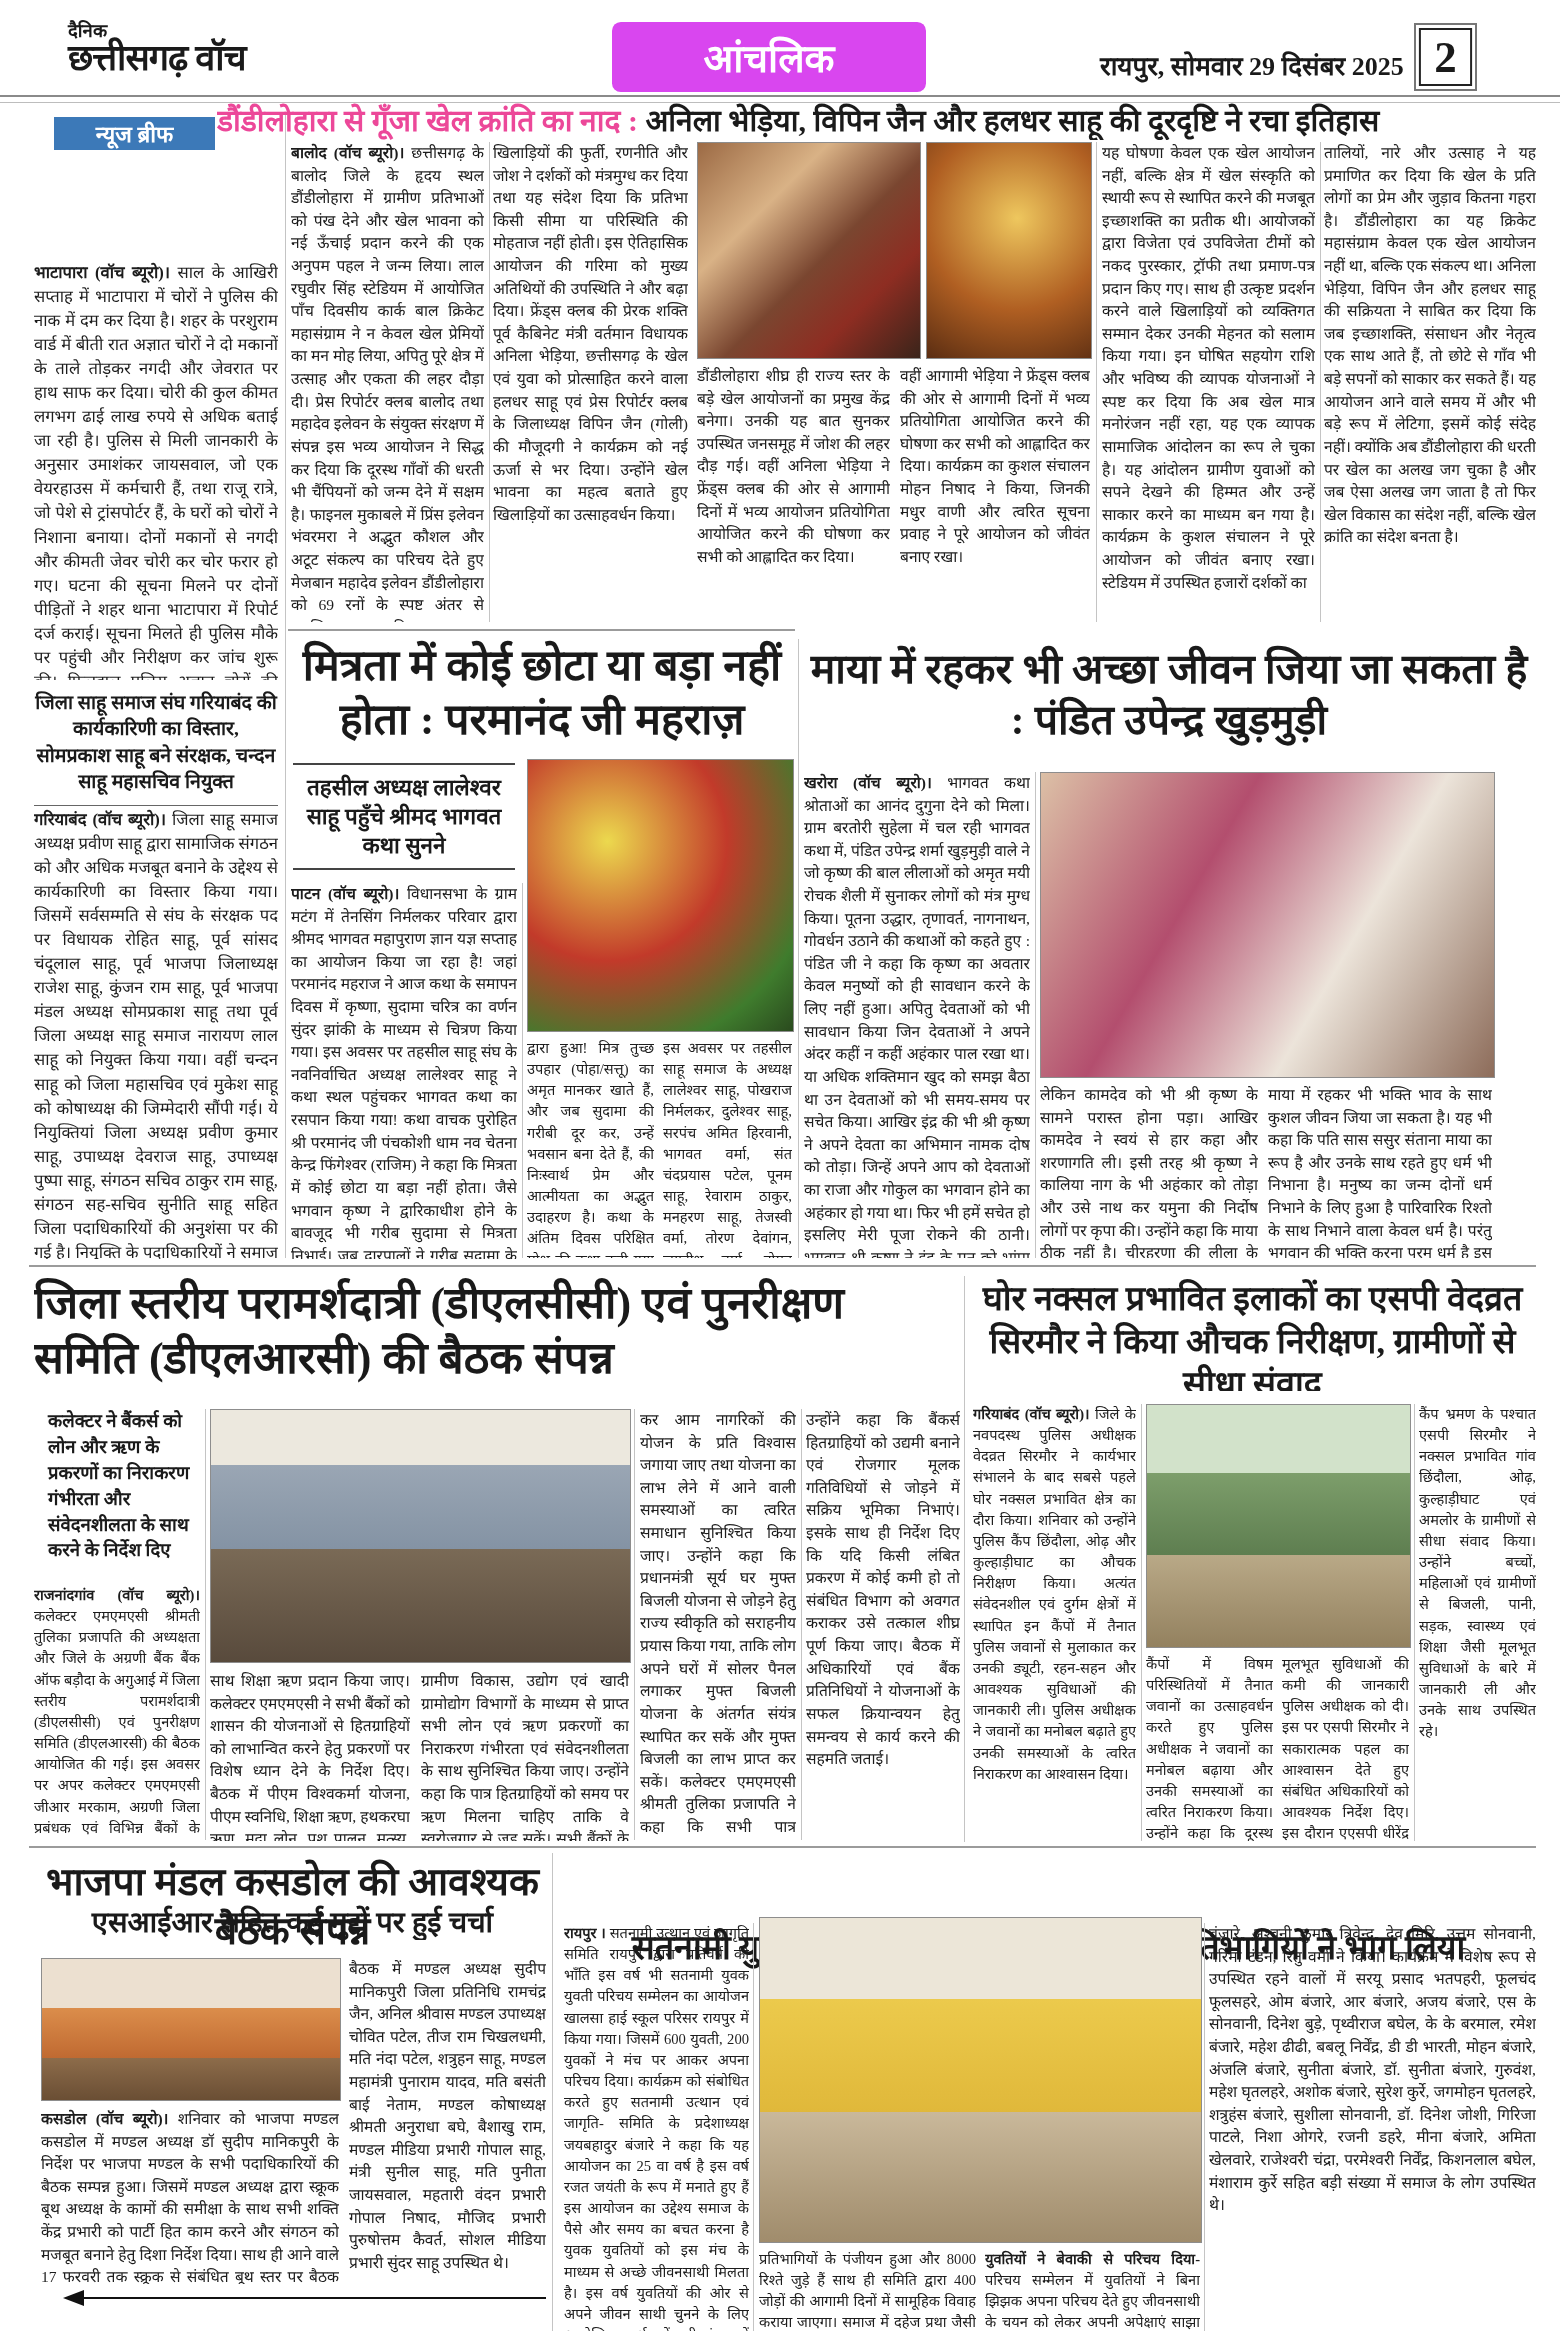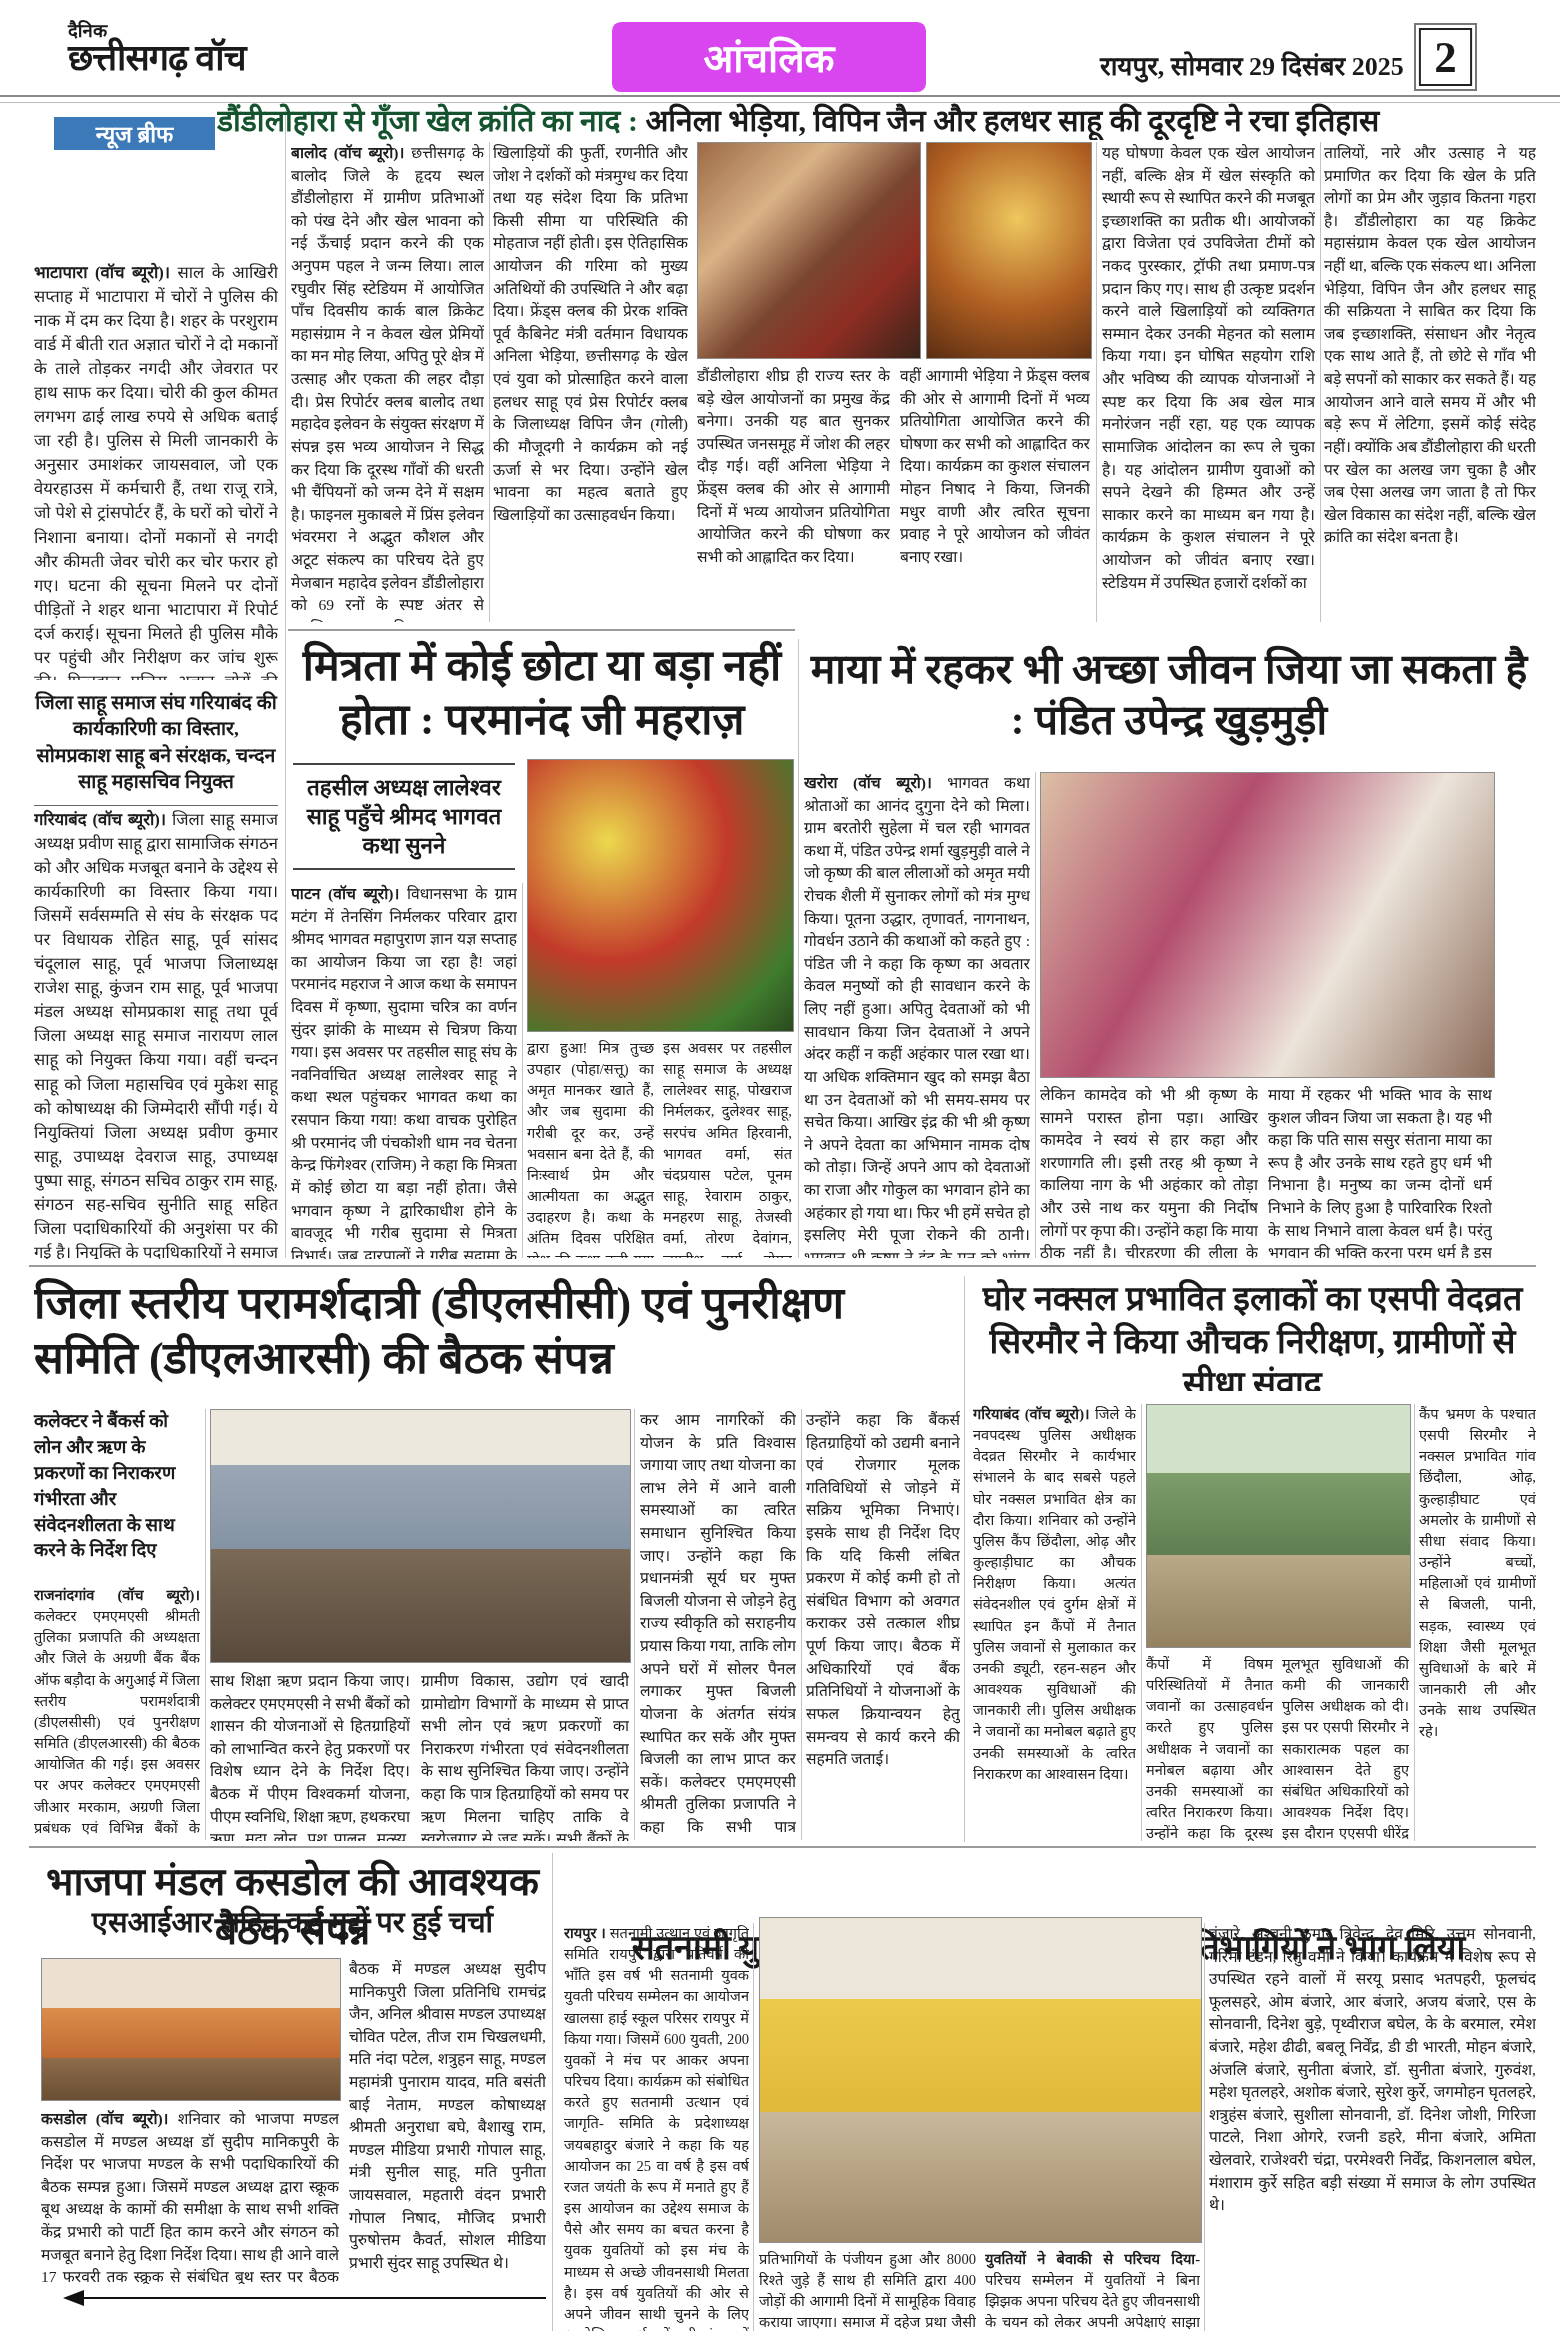--- a/index.html
+++ b/index.html
@@ -20,21 +20,21 @@
   .col{font-size:15.6px;line-height:1.45;text-align:justify;overflow:hidden;color:#1c1c1c;}
   .byl{font-weight:700;}
   .photo{border:1px solid #8d8d8d;}
   .vr{width:1px;background:#c4c4c4;}
   .hr{background:#9b9b9b;height:2px;}
   
   .nb-title{background:#3c79b8;color:#fff;font-size:22.4px;font-weight:700;display:flex;align-items:center;justify-content:center;}
   .nb-head{font-size:19.5px;font-weight:700;text-align:center;line-height:1.35;border-bottom:1px solid #666;padding-bottom:9.8px;}
   
   .top-head{font-size:30px;font-weight:800;white-space:nowrap;overflow:hidden;}
-  .top-head .red{color:#14532d;}
+  .top-head .red{color:#ec4899;}
   .h2{font-weight:800;text-align:center;line-height:1.25;overflow:hidden;}
   .standfirst{font-size:18.5px;font-weight:700;line-height:1.4;}
   .subhead{font-size:22.4px;font-weight:700;text-align:center;line-height:1.3;border-top:2px solid #444;border-bottom:2px solid #444;padding:7.8px 0;}
   
   .ph-a{background:linear-gradient(135deg,#9c6a44 0%,#d9b286 30%,#7a4630 55%,#8e2d22 75%,#3a241a 100%);}
   .ph-b{background:radial-gradient(circle at 55% 35%,#eec75e 0%,#b05f22 55%,#5a2d12 100%);}
   .ph-mitrata{background:radial-gradient(circle at 30% 30%,#ecd94e 0%,#c23a2a 45%,#3f7c2d 80%,#2a4a1e 100%);}
   .ph-maya{background:linear-gradient(120deg,#dcc0a6 0%,#b34e6e 35%,#ece4da 65%,#8d6c5a 100%);}
   .ph-dlcc{background:linear-gradient(180deg,#ece8de 0%,#ece8de 22%,#9aa6b4 22%,#8493a4 55%,#7a6a56 55%,#584a3c 100%);}
   .ph-naxal{background:linear-gradient(180deg,#d2e2ca 0%,#d2e2ca 28%,#7d9e6b 28%,#5e7e50 62%,#b9a987 62%,#93815f 100%);}
@@ -100,21 +100,21 @@
   <div class="abs col" style="left:804px;top:772px;width:226px;height:486px;">
     <b class="byl">खरोरा (वॉच ब्यूरो)।</b>
     <span>भागवत कथा श्रोताओं का आनंद दुगुना देने को मिला। ग्राम बरतोरी सुहेला में चल रही भागवत कथा में, पंडित उपेन्द्र शर्मा खुड़मुड़ी वाले ने जो कृष्ण की बाल लीलाओं को अमृत मयी रोचक शैली में सुनाकर लोगों को मंत्र मुग्ध किया। पूतना उद्धार, तृणावर्त, नागनाथन, गोवर्धन उठाने की कथाओं को कहते हुए : पंडित जी ने कहा कि कृष्ण का अवतार केवल मनुष्यों को ही सावधान करने के लिए नहीं हुआ। अपितु देवताओं को भी सावधान किया जिन देवताओं ने अपने अंदर कहीं न कहीं अहंकार पाल रखा था। या अधिक शक्तिमान खुद को समझ बैठा था उन देवताओं को भी समय-समय पर सचेत किया। आखिर इंद्र की भी श्री कृष्ण ने अपने देवता का अभिमान नामक दोष को तोड़ा। जिन्हें अपने आप को देवताओं का राजा और गोकुल का भगवान होने का अहंकार हो गया था। फिर भी हमें सचेत हो इसलिए मेरी पूजा रोकने की ठानी। भगवान श्री कृष्ण ने इंद्र के मन को भांपा और माया की शक्ति का बोध कराया।</span>
   </div>
   <div class="abs photo ph-maya" style="left:1040px;top:772px;width:453px;height:304px;"></div>
   <div class="abs col" style="left:1040px;top:1084px;width:218px;height:174px;">लेकिन कामदेव को भी श्री कृष्ण के सामने परास्त होना पड़ा। आखिर कामदेव ने स्वयं से हार कहा और शरणागति ली। इसी तरह श्री कृष्ण ने कालिया नाग के भी अहंकार को तोड़ा और उसे नाथ कर यमुना की निर्दोष लोगों पर कृपा की। उन्होंने कहा कि माया ठीक नहीं है। चीरहरणा की लीला के माध्यम से भी गोप बालों को माया नहीं व्यापने का वरदान दिया। और यह भी कहा कि</div>
   <div class="abs col" style="left:1268px;top:1084px;width:224px;height:174px;">माया में रहकर भी भक्ति भाव के साथ कुशल जीवन जिया जा सकता है। यह भी कहा कि पति सास ससुर संताना माया का रूप है और उनके साथ रहते हुए धर्म भी निभाना है। मनुष्य का जन्म दोनों धर्म निभाने के लिए हुआ है पारिवारिक रिश्तो के साथ निभाने वाला केवल धर्म है। परंतु भगवान की भक्ति करना परम धर्म है इस तरह एक मनुष्य की दोनों धर्मा निभाते हुए जीवन जीना चाहिए।</div>
 
   <div class="abs hr" style="left:29px;top:1265px;width:1507px;height:2px;"></div>
   <div class="abs h2" style="left:34px;top:1276px;width:922px;height:119px;font-size:44px;text-align:left;">जिला स्तरीय परामर्शदात्री (डीएलसीसी) एवं पुनरीक्षण समिति (डीएलआरसी) की बैठक संपन्न</div>
-  <div class="abs standfirst" style="left:34px;top:1409px;width:166px;">कलेक्टर ने बैंकर्स को लोन और ऋण के प्रकरणों का निराकरण गंभीरता और संवेदनशीलता के साथ करने के निर्देश दिए</div>
+  <div class="abs standfirst" style="left:48px;top:1409px;width:166px;">कलेक्टर ने बैंकर्स को लोन और ऋण के प्रकरणों का निराकरण गंभीरता और संवेदनशीलता के साथ करने के निर्देश दिए</div>
   <div class="abs col" style="left:34px;top:1585px;width:166px;height:256px;font-size:14.6px;">
     <b class="byl">राजनांदगांव (वॉच ब्यूरो)।</b>
     <span>कलेक्टर एमएमएसी श्रीमती तुलिका प्रजापति की अध्यक्षता और जिले के अग्रणी बैंक बैंक ऑफ बड़ौदा के अगुआई में जिला स्तरीय परामर्शदात्री (डीएलसीसी) एवं पुनरीक्षण समिति (डीएलआरसी) की बैठक आयोजित की गई। इस अवसर पर अपर कलेक्टर एमएमएसी जीआर मरकाम, अग्रणी जिला प्रबंधक एवं विभिन्न बैंकों के प्रतिनिधि उपस्थित रहे। कलेक्टर एमएमएसी ने जिले के सभी बैंकों के प्रतिनिधियों को जिले की लोन और ऋण के प्रकरणों में तेजी लाने के निर्देश दिए। उन्होंने कहा कि आर्थिक रूप से कमजोर तबके न उच्च शिक्षा के इच्छुक विद्यार्थियों को प्राथमिकता के</span>
   </div>
   <div class="abs photo ph-dlcc" style="left:210px;top:1409px;width:419px;height:252px;"></div>
   <div class="abs col" style="left:210px;top:1670px;width:200px;height:171px;">साथ शिक्षा ऋण प्रदान किया जाए। कलेक्टर एमएमएसी ने सभी बैंकों को शासन की योजनाओं से हितग्राहियों को लाभान्वित करने हेतु प्रकरणों पर विशेष ध्यान देने के निर्देश दिए। बैठक में पीएम विश्वकर्मा योजना, पीएम स्वनिधि, शिक्षा ऋण, हथकरघा ऋण, मुद्रा लोन, पशु पालन, मत्स्य, उद्यानिकी, पंचायत एवं ग्रामीण विभागों के ऋण प्रकरणों की समीक्षा की गई।</div>
   <div class="abs col" style="left:421px;top:1670px;width:208px;height:171px;">ग्रामीण विकास, उद्योग एवं खादी ग्रामोद्योग विभागों के माध्यम से प्राप्त सभी लोन एवं ऋण प्रकरणों का निराकरण गंभीरता एवं संवेदनशीलता के साथ सुनिश्चित किया जाए। उन्होंने कहा कि पात्र हितग्राहियों को समय पर ऋण मिलना चाहिए ताकि वे स्वरोजगार से जुड़ सकें। सभी बैंकों के प्रतिनिधियों ने प्रकरणों के शीघ्र निराकरण का भरोसा दिलाया।</div>
   <div class="abs col" style="left:640px;top:1409px;width:156px;height:431px;">कर आम नागरिकों की योजन के प्रति विश्वास जगाया जाए तथा योजना का लाभ लेने में आने वाली समस्याओं का त्वरित समाधान सुनिश्चित किया जाए। उन्होंने कहा कि प्रधानमंत्री सूर्य घर मुफ्त बिजली योजना से जोड़ने हेतु राज्य स्वीकृति को सराहनीय प्रयास किया गया, ताकि लोग अपने घरों में सोलर पैनल लगाकर मुफ्त बिजली योजना के अंतर्गत संयंत्र स्थापित कर सकें और मुफ्त बिजली का लाभ प्राप्त कर सकें। कलेक्टर एमएमएसी श्रीमती तुलिका प्रजापति ने कहा कि सभी पात्र हितग्राहियों को योजनाओं का लाभ दिलाना हम सभी की सामूहिक जिम्मेदारी है।</div>
   <div class="abs col" style="left:806px;top:1409px;width:154px;height:431px;">उन्होंने कहा कि बैंकर्स हितग्राहियों को उद्यमी बनाने एवं रोजगार मूलक गतिविधियों से जोड़ने में सक्रिय भूमिका निभाएं। इसके साथ ही निर्देश दिए कि यदि किसी लंबित प्रकरण में कोई कमी हो तो संबंधित विभाग को अवगत कराकर उसे तत्काल शीघ्र पूर्ण किया जाए। बैठक में अधिकारियों एवं बैंक प्रतिनिधियों ने योजनाओं के सफल क्रियान्वयन हेतु समन्वय से कार्य करने की सहमति जताई।</div>
 

